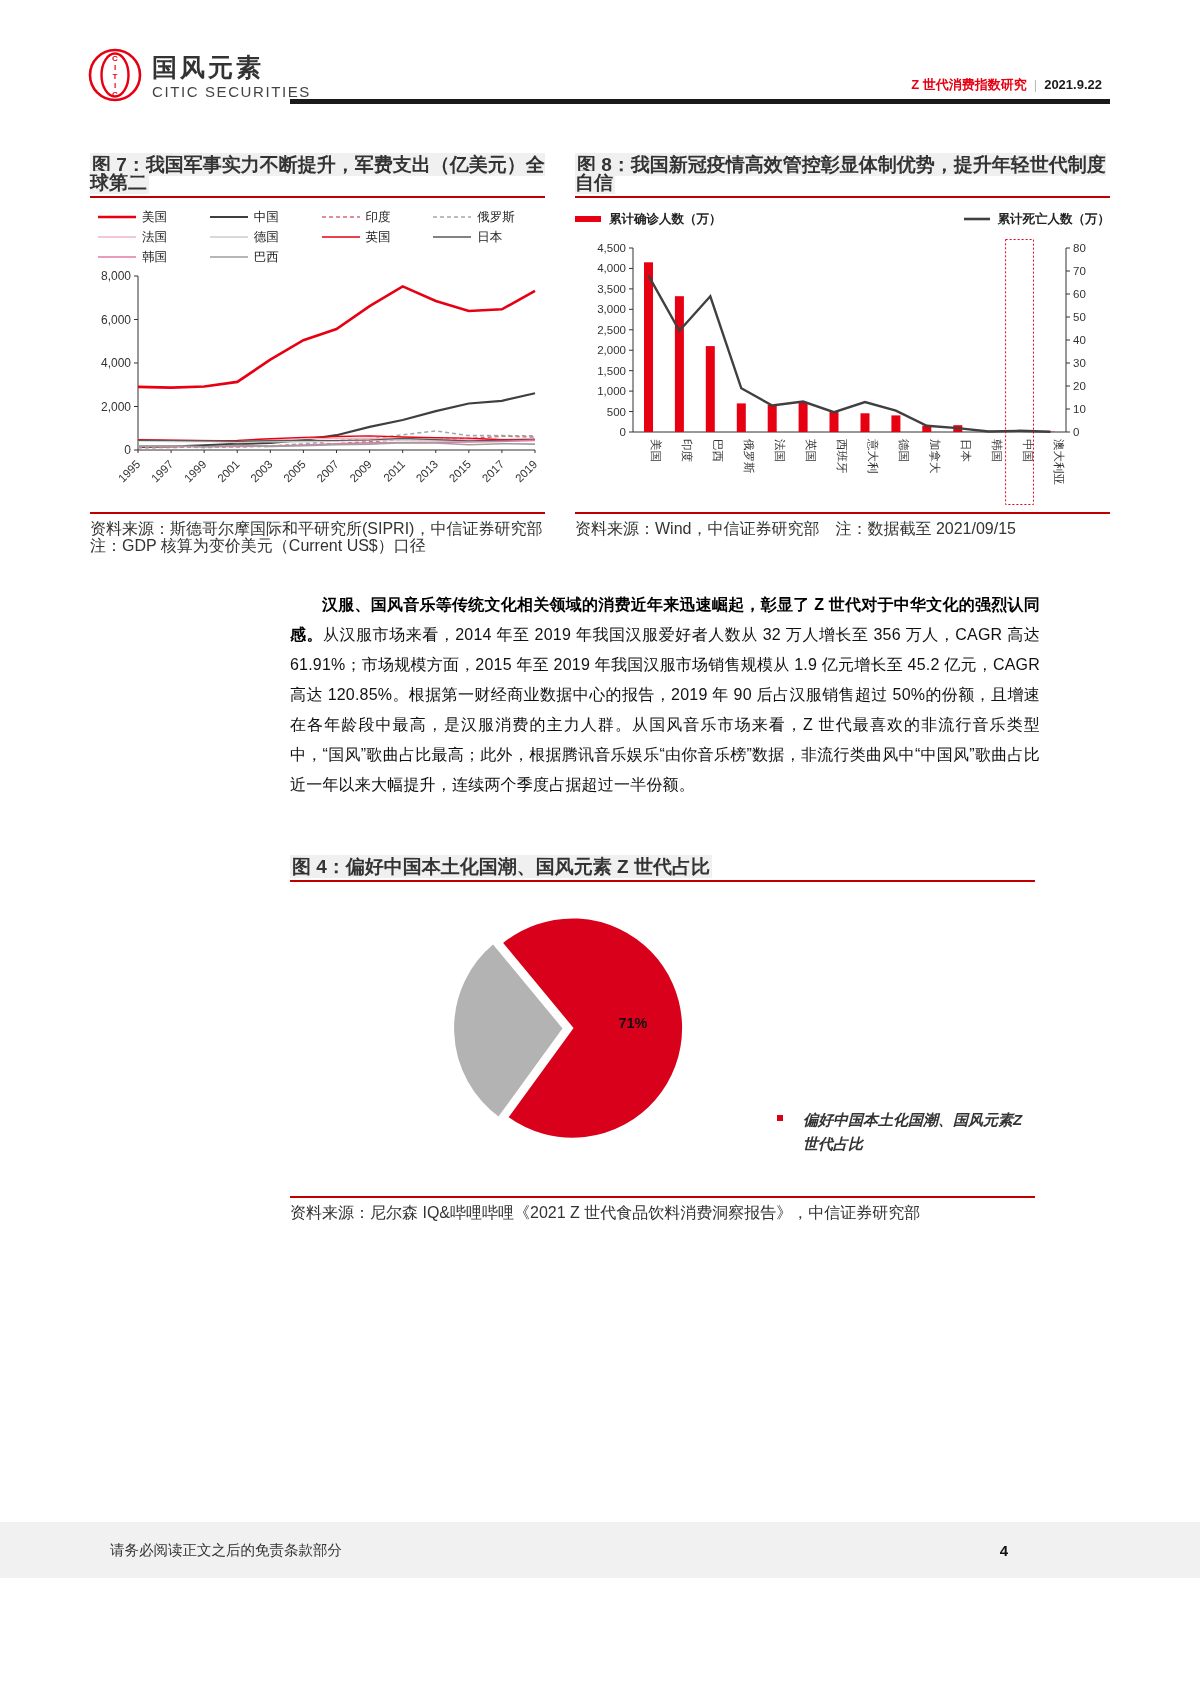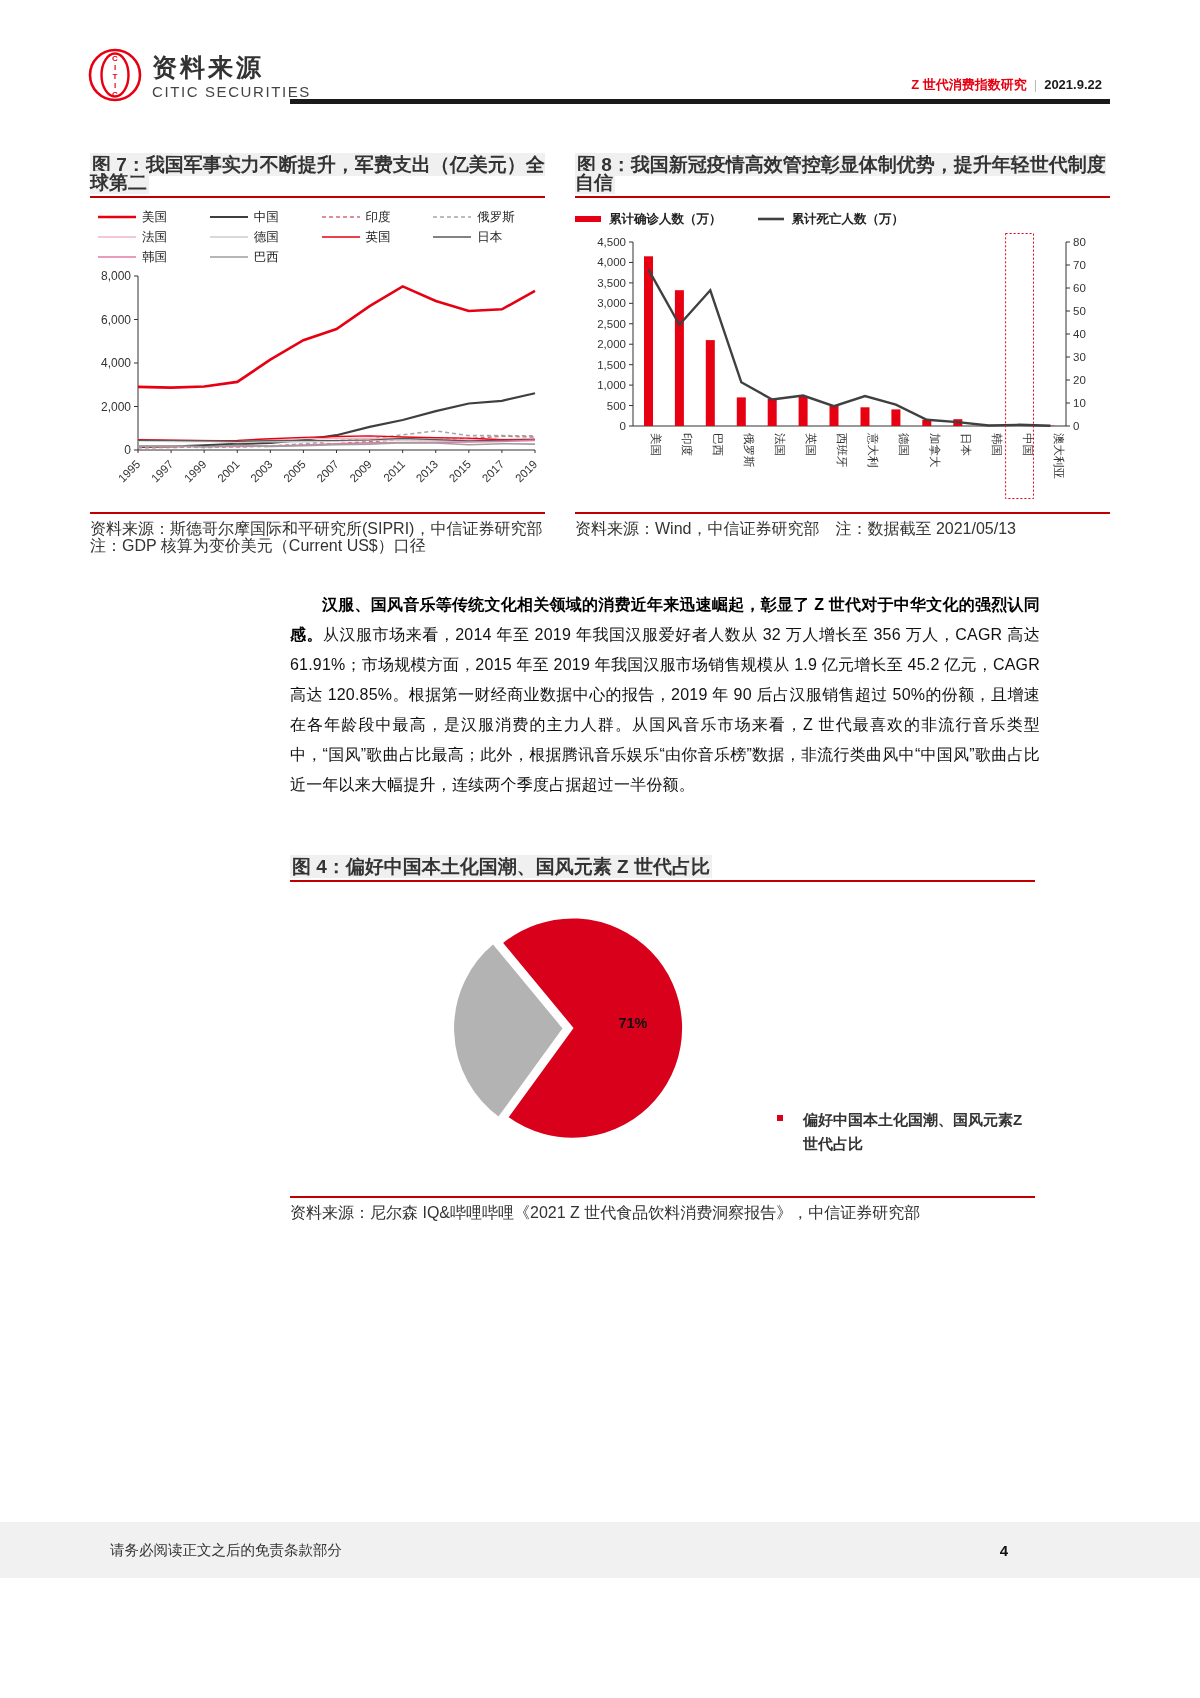--- a/index.html
+++ b/index.html
@@ -22,37 +22,37 @@
   .figures{display:flex;gap:30px;margin:50px 90px 0 90px;}
   .fig{display:flex;flex-direction:column;}
   .fig.left{width:455px;flex:none;}
   .fig.right{width:535px;flex:none;}
   .fig-title{font-size:19px;font-weight:bold;color:#333;line-height:18px;}
   .fig-title span{background:#f0f0f0;padding:1px 2px;}
   .fig-title-rule{height:2px;background:#c00000;margin-top:4px;}
   .fig-body{height:314px;}
   .legend-grid{display:grid;grid-template-columns:repeat(4,1fr);row-gap:2px;margin:10px 0 2px 8px;}
   .lg-item{display:flex;align-items:center;gap:6px;font-size:12.5px;color:#222;line-height:18px;}
-  .legend8{display:flex;justify-content:flex-start;align-items:center;gap:36px;margin:12px 0 4px 0;
+  .legend8{display:flex;justify-content:space-between;align-items:center;gap:56px;margin:12px 0 10px 0;
            font-size:12.5px;font-weight:bold;color:#1a1a1a;}
   .legend8 .lg-item{gap:8px;font-weight:bold;}
   .fig-src-rule{height:2px;background:#c00000;}
   .fig-source{font-size:16px;color:#333;line-height:17px;margin-top:6px;}
 
   
   .content{margin:36px 160px 0 290px;width:750px;}
   .content p{margin:0;font-size:16px;line-height:30px;text-align:justify;color:#111;
              text-indent:2em;letter-spacing:.2px;}
   .content .lead{font-weight:bold;color:#000;}
 
   
   .fig9{margin:58px 0 0 290px;width:745px;}
   .pie-row{display:flex;align-items:flex-end;margin-top:22px;}
   .pie-pad{padding-left:140px;}
-  .pie-legend{margin-left:68px;display:flex;align-items:flex-start;gap:20px;}
+  .pie-legend{margin-left:68px;display:flex;align-items:flex-start;gap:20px;font-style:italic;}
   .pie-bullet{width:6px;height:6px;background:#d9001b;flex:none;margin-top:7px;}
   .pie-legend-label{font-size:15px;font-weight:600;color:#333;line-height:24px;width:232px;}
   .fig9 .fig-src-rule{margin-top:40px;}
 
   
   footer{position:absolute;left:0;right:0;top:1522px;height:56px;background:#f1f1f1;
          display:flex;align-items:center;justify-content:space-between;
          padding:0 192px 0 110px;box-sizing:border-box;}
   .foot-disc{font-size:14.5px;color:#333;}
   .foot-page{font-size:15px;font-weight:bold;color:#111;}
@@ -69,21 +69,21 @@
           <circle cx="27" cy="27" r="25" fill="none" stroke="#e60012" stroke-width="2.6"></circle>
           <ellipse cx="27" cy="27" rx="13.5" ry="21.5" fill="none" stroke="#e60012" stroke-width="2.4"></ellipse>
           <text x="27" y="13" text-anchor="middle" font-size="8" font-weight="bold" fill="#e60012">C</text>
           <text x="27" y="22" text-anchor="middle" font-size="8" font-weight="bold" fill="#e60012">I</text>
           <text x="27" y="31" text-anchor="middle" font-size="8" font-weight="bold" fill="#e60012">T</text>
           <text x="27" y="40" text-anchor="middle" font-size="8" font-weight="bold" fill="#e60012">I</text>
           <text x="27" y="49" text-anchor="middle" font-size="8" font-weight="bold" fill="#e60012">C</text>
         </svg>
       </span>
       <span>
-        <div class="brand-cn">资料来源</div>
+        <div class="brand-cn">国风元素</div>
         <div class="brand-en">CITIC SECURITIES</div>
       </span>
     </div>
     <div class="header-right">
       <span class="report-title">Z 世代消费指数研究</span><span class="header-sep">|</span><span class="report-date">2021.9.22</span>
     </div>
     <div class="header-rule"></div>
   </header>
 
   <div class="figures">
@@ -297,21 +297,21 @@
             <text transform="translate(324.8928571428571,201) rotate(90)" text-anchor="start" font-size="11.5" fill="#333">德国</text>
             <text transform="translate(355.82142857142856,201) rotate(90)" text-anchor="start" font-size="11.5" fill="#333">加拿大</text>
             <text transform="translate(386.75,201) rotate(90)" text-anchor="start" font-size="11.5" fill="#333">日本</text>
             <text transform="translate(417.6785714285714,201) rotate(90)" text-anchor="start" font-size="11.5" fill="#333">韩国</text>
             <text transform="translate(448.60714285714283,201) rotate(90)" text-anchor="start" font-size="11.5" fill="#333">中国</text>
             <text transform="translate(479.5357142857143,201) rotate(90)" text-anchor="start" font-size="11.5" fill="#333">澳大利亚</text>
             <rect x="430.6" y="1.5" width="27.9" height="265" fill="none" stroke="#e60012" stroke-width="1" stroke-dasharray="2,2"></rect>
           </svg>
       </div>
       <div class="fig-src-rule"></div>
-      <div class="fig-source">资料来源：Wind，中信证券研究部　注：数据截至 2021/05/13</div>
+      <div class="fig-source">资料来源：Wind，中信证券研究部　注：数据截至 2021/09/15</div>
     </section>
 
   </div>
 
   <div class="content">
     <p><span class="lead">汉服、国风音乐等传统文化相关领域的消费近年来迅速崛起，彰显了 Z 世代对于中华文化的强烈认同感。</span><span>从汉服市场来看，2014 年至 2019 年我国汉服爱好者人数从 32 万人增长至 356 万人，CAGR 高达 61.91%；市场规模方面，2015 年至 2019 年我国汉服市场销售规模从 1.9 亿元增长至 45.2 亿元，CAGR 高达 120.85%。根据第一财经商业数据中心的报告，2019 年 90 后占汉服销售超过 50%的份额，且增速在各年龄段中最高，是汉服消费的主力人群。从国风音乐市场来看，Z 世代最喜欢的非流行音乐类型中，“国风”歌曲占比最高；此外，根据腾讯音乐娱乐“由你音乐榜”数据，非流行类曲风中“中国风”歌曲占比近一年以来大幅提升，连续两个季度占据超过一半份额。</span></p>
   </div>
 
   <section class="fig9">
     <div class="fig-title"><span>图 4：偏好中国本土化国潮、国风元素 Z 世代占比</span></div>

